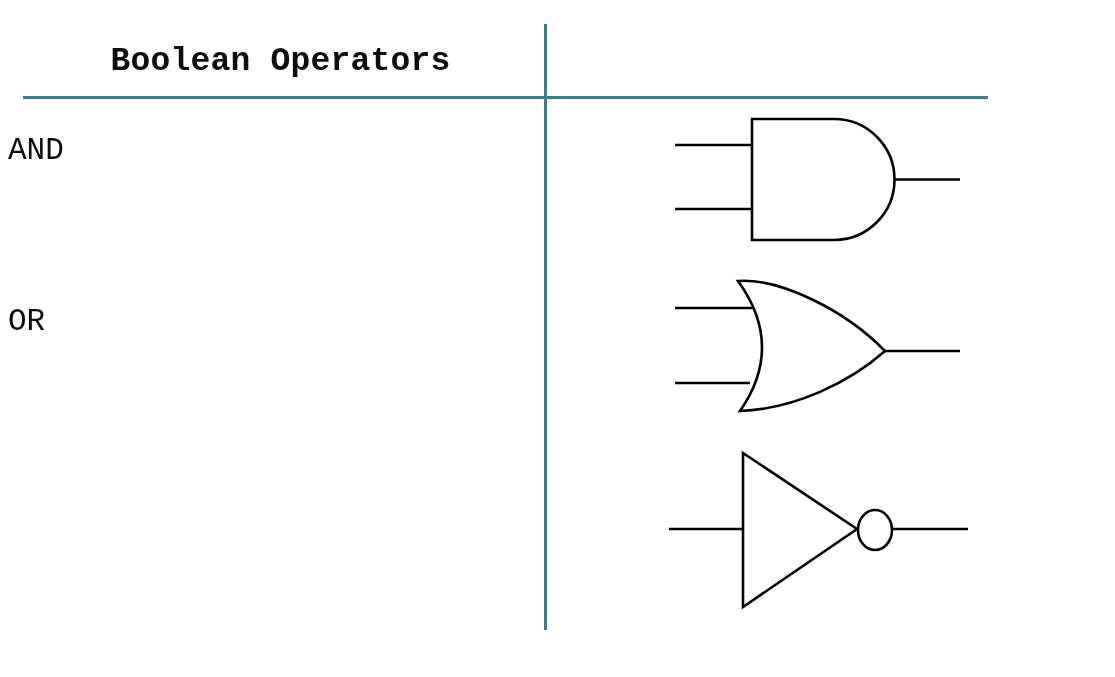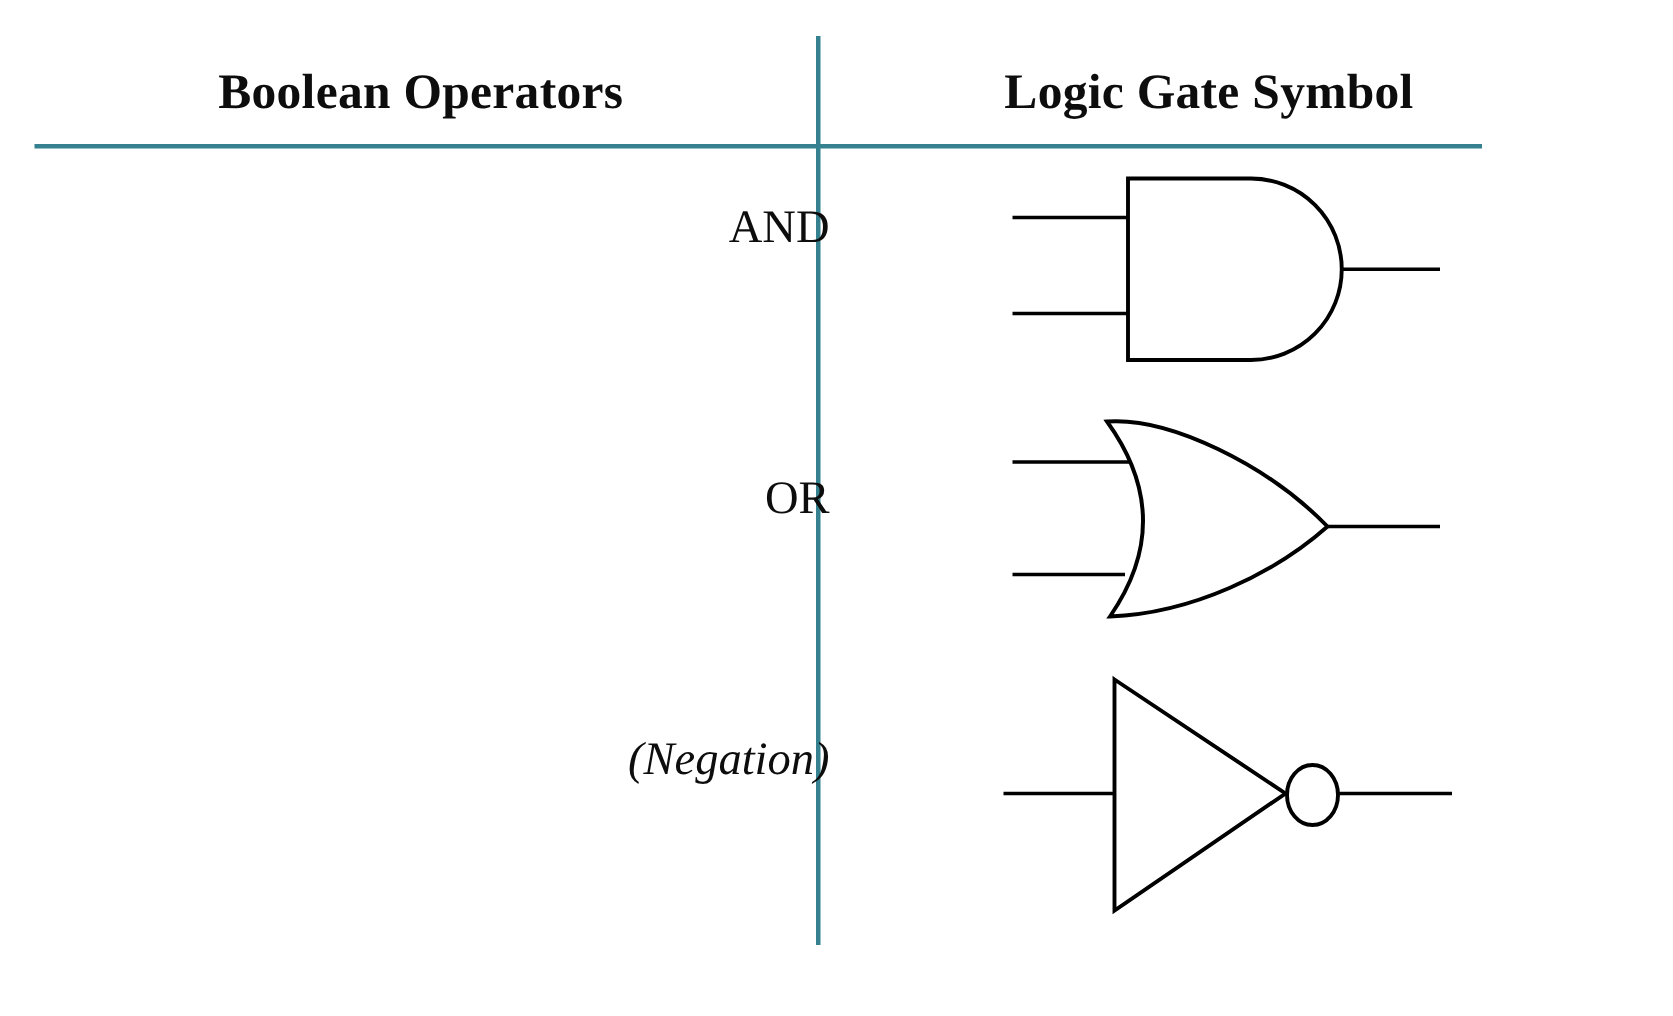--- a/index.html
+++ b/index.html
@@ -5,21 +5,21 @@
   html, body {
     margin: 0;
     padding: 0;
     background: #ffffff;
   }
   .canvas {
     position: relative;
     width: 988px;
     height: 677px;
     background: var(--background, #ffffff);
-    font-family: Liberation Serif, serif;
+    font-family: Liberation Mono, monospace;
     color: var(--text, #000000);
     overflow: hidden;
   }
   .divider {
     position: absolute;
     background: var(--divider, #35818F);
   }
   .divider-h { left: 23px; top: 96px; width: 1046px; height: 3px; }
   .divider-v { left: 544px; top: 24px; width: 3px; height: 606px; }
 
@@ -33,28 +33,28 @@
     font-weight: bold;
     letter-spacing: 0.2px;
   }
   .col-header.left  { left: 8px;   width: 545px; }
   .col-header.right { left: 546px; width: 520px; }
 
   .op-cell {
     position: absolute;
     left: 8px;
     width: 545px;
-    text-align: right;
+    text-align: left;
     font-size: 31px;
     line-height: 54px;
   }
   .op-cell .op-name { display: block; }
   .op-cell .op-term { display: block; font-style: italic; }
   .op-cell.row-1 { top: 124px; }
-  .op-cell.row-2 { top: 305px; }
+  .op-cell.row-2 { top: 295px; }
   .op-cell.row-3 { top: 479px; }
 
   .gate {
     position: absolute;
     color: var(--gate-stroke, #000000);
   }
   .gate-and { left: 660px; top: 95px;  width: 320px; height: 160px; }
   .gate-or  { left: 655px; top: 270px; width: 320px; height: 160px; }
   .gate-not { left: 650px; top: 445px; width: 330px; height: 170px; }
   .gate svg { display: block; width: 100%; height: 100%; }
@@ -68,21 +68,20 @@
     stroke-width: 2.6;
     fill: #ffffff;
   }
 </style>
 </head>
 <body>
 
 <div class="canvas">
 
   <div class="col-header left">Boolean Operators</div>
-  <div class="col-header right">Logic Gate Symbol</div>
 
   <div class="divider divider-h"></div>
   <div class="divider divider-v"></div>
 
   <div class="op-cell row-1">
     <span class="op-name">AND</span>
   </div>
   <div class="gate gate-and">
     <svg viewBox="0 0 320 160" xmlns="http://www.w3.org/2000/svg">
       <path class="gate-line" d="M15 50 H92 M15 114 H92 M234.5 84.5 H300"></path>
@@ -94,21 +93,20 @@
     <span class="op-name">OR</span>
   </div>
   <div class="gate gate-or">
     <svg viewBox="0 0 320 160" xmlns="http://www.w3.org/2000/svg">
       <path class="gate-line" d="M20 38 H101 M20 113 H95 M230 81 H305"></path>
       <path class="gate-body" d="M83 11 C125 8 190 40 230 81 C195 112 140 139 85 141 Q130 76 83 11 Z"></path>
     </svg>
   </div>
 
   <div class="op-cell row-3">
-    <span class="op-term">(Negation)</span>
   </div>
   <div class="gate gate-not">
     <svg viewBox="0 0 330 170" xmlns="http://www.w3.org/2000/svg">
       <path class="gate-line" d="M19 84 H93 M242 84 H318"></path>
       <path class="gate-body" d="M93 8 L207 84 L93 162 Z"></path>
       <ellipse class="gate-body" cx="225" cy="85" rx="17" ry="20"></ellipse>
     </svg>
   </div>
 
 </div>

